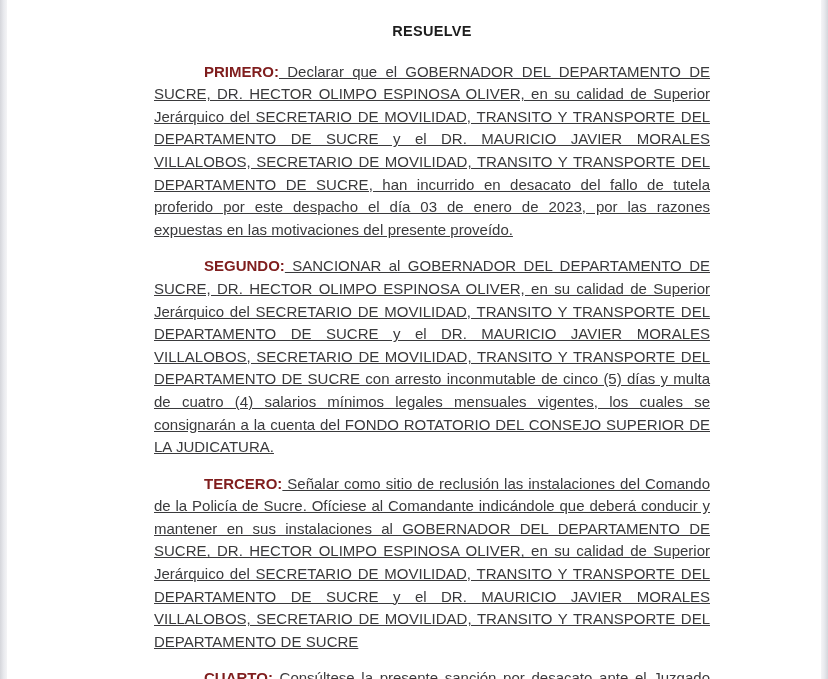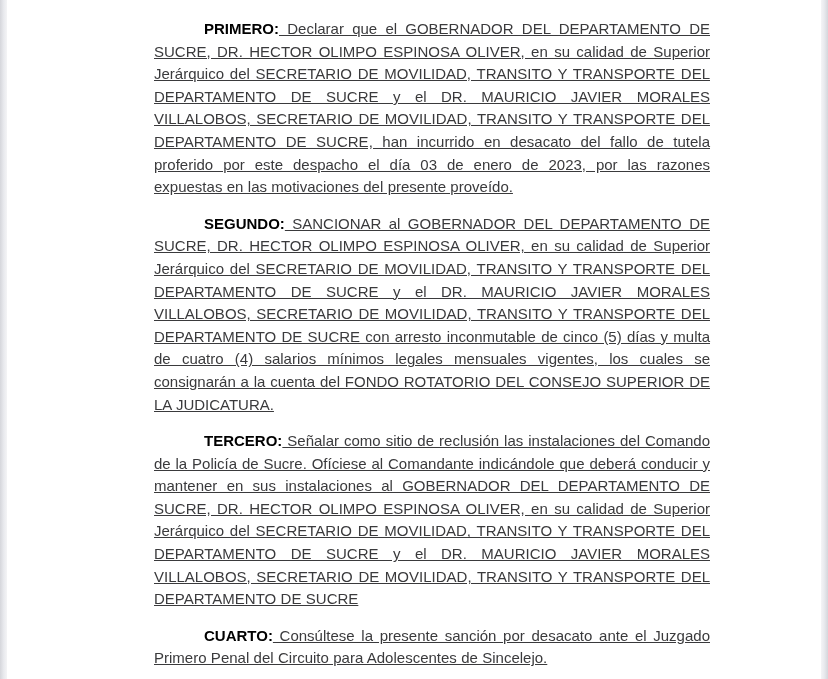--- a/index.html
+++ b/index.html
@@ -72,38 +72,39 @@
     line-height: 22.6px;
     color: #3a3a3c;
     hyphens: none;
     word-spacing: 0.2px;
   }
   .para:first-of-type {
     padding-top: 18px;
   }
   .para .lead {
     font-weight: bold;
-    color: #000000;
+    color: #7f1d1d;
   }
   .para .body-text {
     font-weight: normal;
     text-decoration: underline;
   }
 </style>
 </head>
 <body>
 
 <div class="viewer">
 
   <div class="gutter left"></div>
   <div class="gutter right"></div>
 
   <div class="page">
     <div class="page-body">
 
+      <div class="doc-heading">RESUELVE</div>
 
       <p class="para">
         <span class="lead">PRIMERO:</span><span class="body-text"> Declarar que el GOBERNADOR DEL DEPARTAMENTO DE SUCRE, DR. HECTOR OLIMPO ESPINOSA OLIVER, en su calidad de Superior Jerárquico del SECRETARIO DE MOVILIDAD, TRANSITO Y TRANSPORTE DEL DEPARTAMENTO DE SUCRE y el DR. MAURICIO JAVIER MORALES VILLALOBOS, SECRETARIO DE MOVILIDAD, TRANSITO Y TRANSPORTE DEL DEPARTAMENTO DE SUCRE, han incurrido en desacato del fallo de tutela proferido por este despacho el día 03 de enero de 2023, por las razones expuestas en las motivaciones del presente proveído.</span>
       </p>
 
       <p class="para">
         <span class="lead">SEGUNDO:</span><span class="body-text"> SANCIONAR al GOBERNADOR DEL DEPARTAMENTO DE SUCRE, DR. HECTOR OLIMPO ESPINOSA OLIVER, en su calidad de Superior Jerárquico del SECRETARIO DE MOVILIDAD, TRANSITO Y TRANSPORTE DEL DEPARTAMENTO DE SUCRE y el DR. MAURICIO JAVIER MORALES VILLALOBOS, SECRETARIO DE MOVILIDAD, TRANSITO Y TRANSPORTE DEL DEPARTAMENTO DE SUCRE con arresto inconmutable de cinco (5) días y multa de cuatro (4) salarios mínimos legales mensuales vigentes, los cuales se consignarán a la cuenta del FONDO ROTATORIO DEL CONSEJO SUPERIOR DE LA JUDICATURA.</span>
       </p>
 
       <p class="para">

